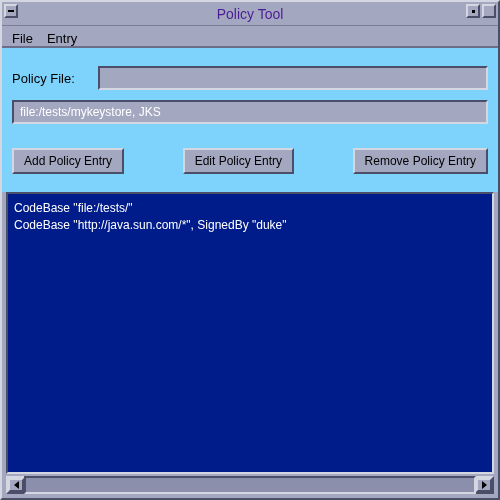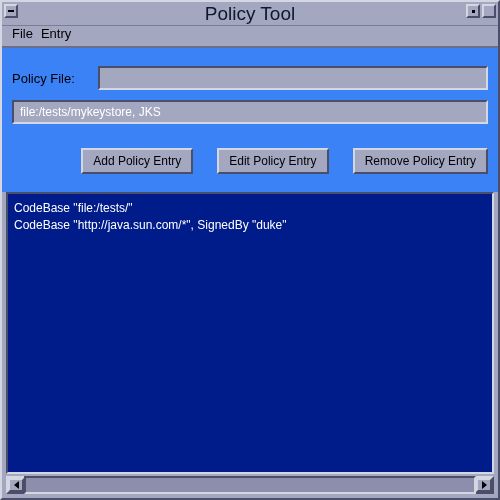--- a/index.html
+++ b/index.html
@@ -25,22 +25,22 @@
   .titlebar {
     height: 24px;
     background: #a3a8c0;
     border-bottom: 1px solid #7a7e96;
     display: flex;
     align-items: center;
     justify-content: center;
     position: relative;
   }
   .titlebar .title {
-    font-size: 19px;
-    color: #0f172a;
+    font-size: 14px;
+    color: #4c1d95;
     font-weight: normal;
   }
   .titlebar .winbtns {
     position: absolute;
     right: 2px;
     top: 2px;
     display: flex;
     gap: 2px;
   }
   .winbtn {
@@ -71,33 +71,33 @@
   .winmenu::after {
     content:"";
     position:absolute;
     left:2px; right:2px; top:4px; height:2px;
     background:#000;
   }
   .menubar {
     height: 22px;
     background: #a3a8c0;
     display: flex;
-    align-items: flex-start;
-    gap: 8px;
+    align-items: flex-end;
+    gap: 14px;
     padding: 0 10px;
     border-bottom: 2px solid;
     border-color: #6a6e88;
     font-size: 13px;
     color: #000;
   }
   .menubar .menuitem { cursor: default; }
   .content {
     flex: 0 0 auto;
     padding: 18px 10px 8px 10px;
-    background: #3b82f6;
+    background: #7dd3fc;
   }
   .fieldrow {
     display: flex;
     align-items: center;
     margin-bottom: 10px;
   }
   .fieldrow .label {
     width: 86px;
     font-size: 13px;
     color: #000;
@@ -113,21 +113,21 @@
     border-color: #4a4e68 #d4d6e2 #d4d6e2 #4a4e68;
     padding: 10px 6px;
     font-family: inherit;
     font-size: 12px;
     color: #fff;
   }
   .textfield::placeholder { color: #fff; }
   .buttonrow {
     display: flex;
     gap: 24px;
-    justify-content: flex-end;
+    justify-content: space-between;
     padding: 14px 0 10px 0;
   }
   .btn {
     background: #a3a8c0;
     border: 2px solid;
     border-color: #d4d6e2 #4a4e68 #4a4e68 #d4d6e2;
     padding: 4px 10px;
     font-family: inherit;
     font-size: 12px;
     color: #000;

